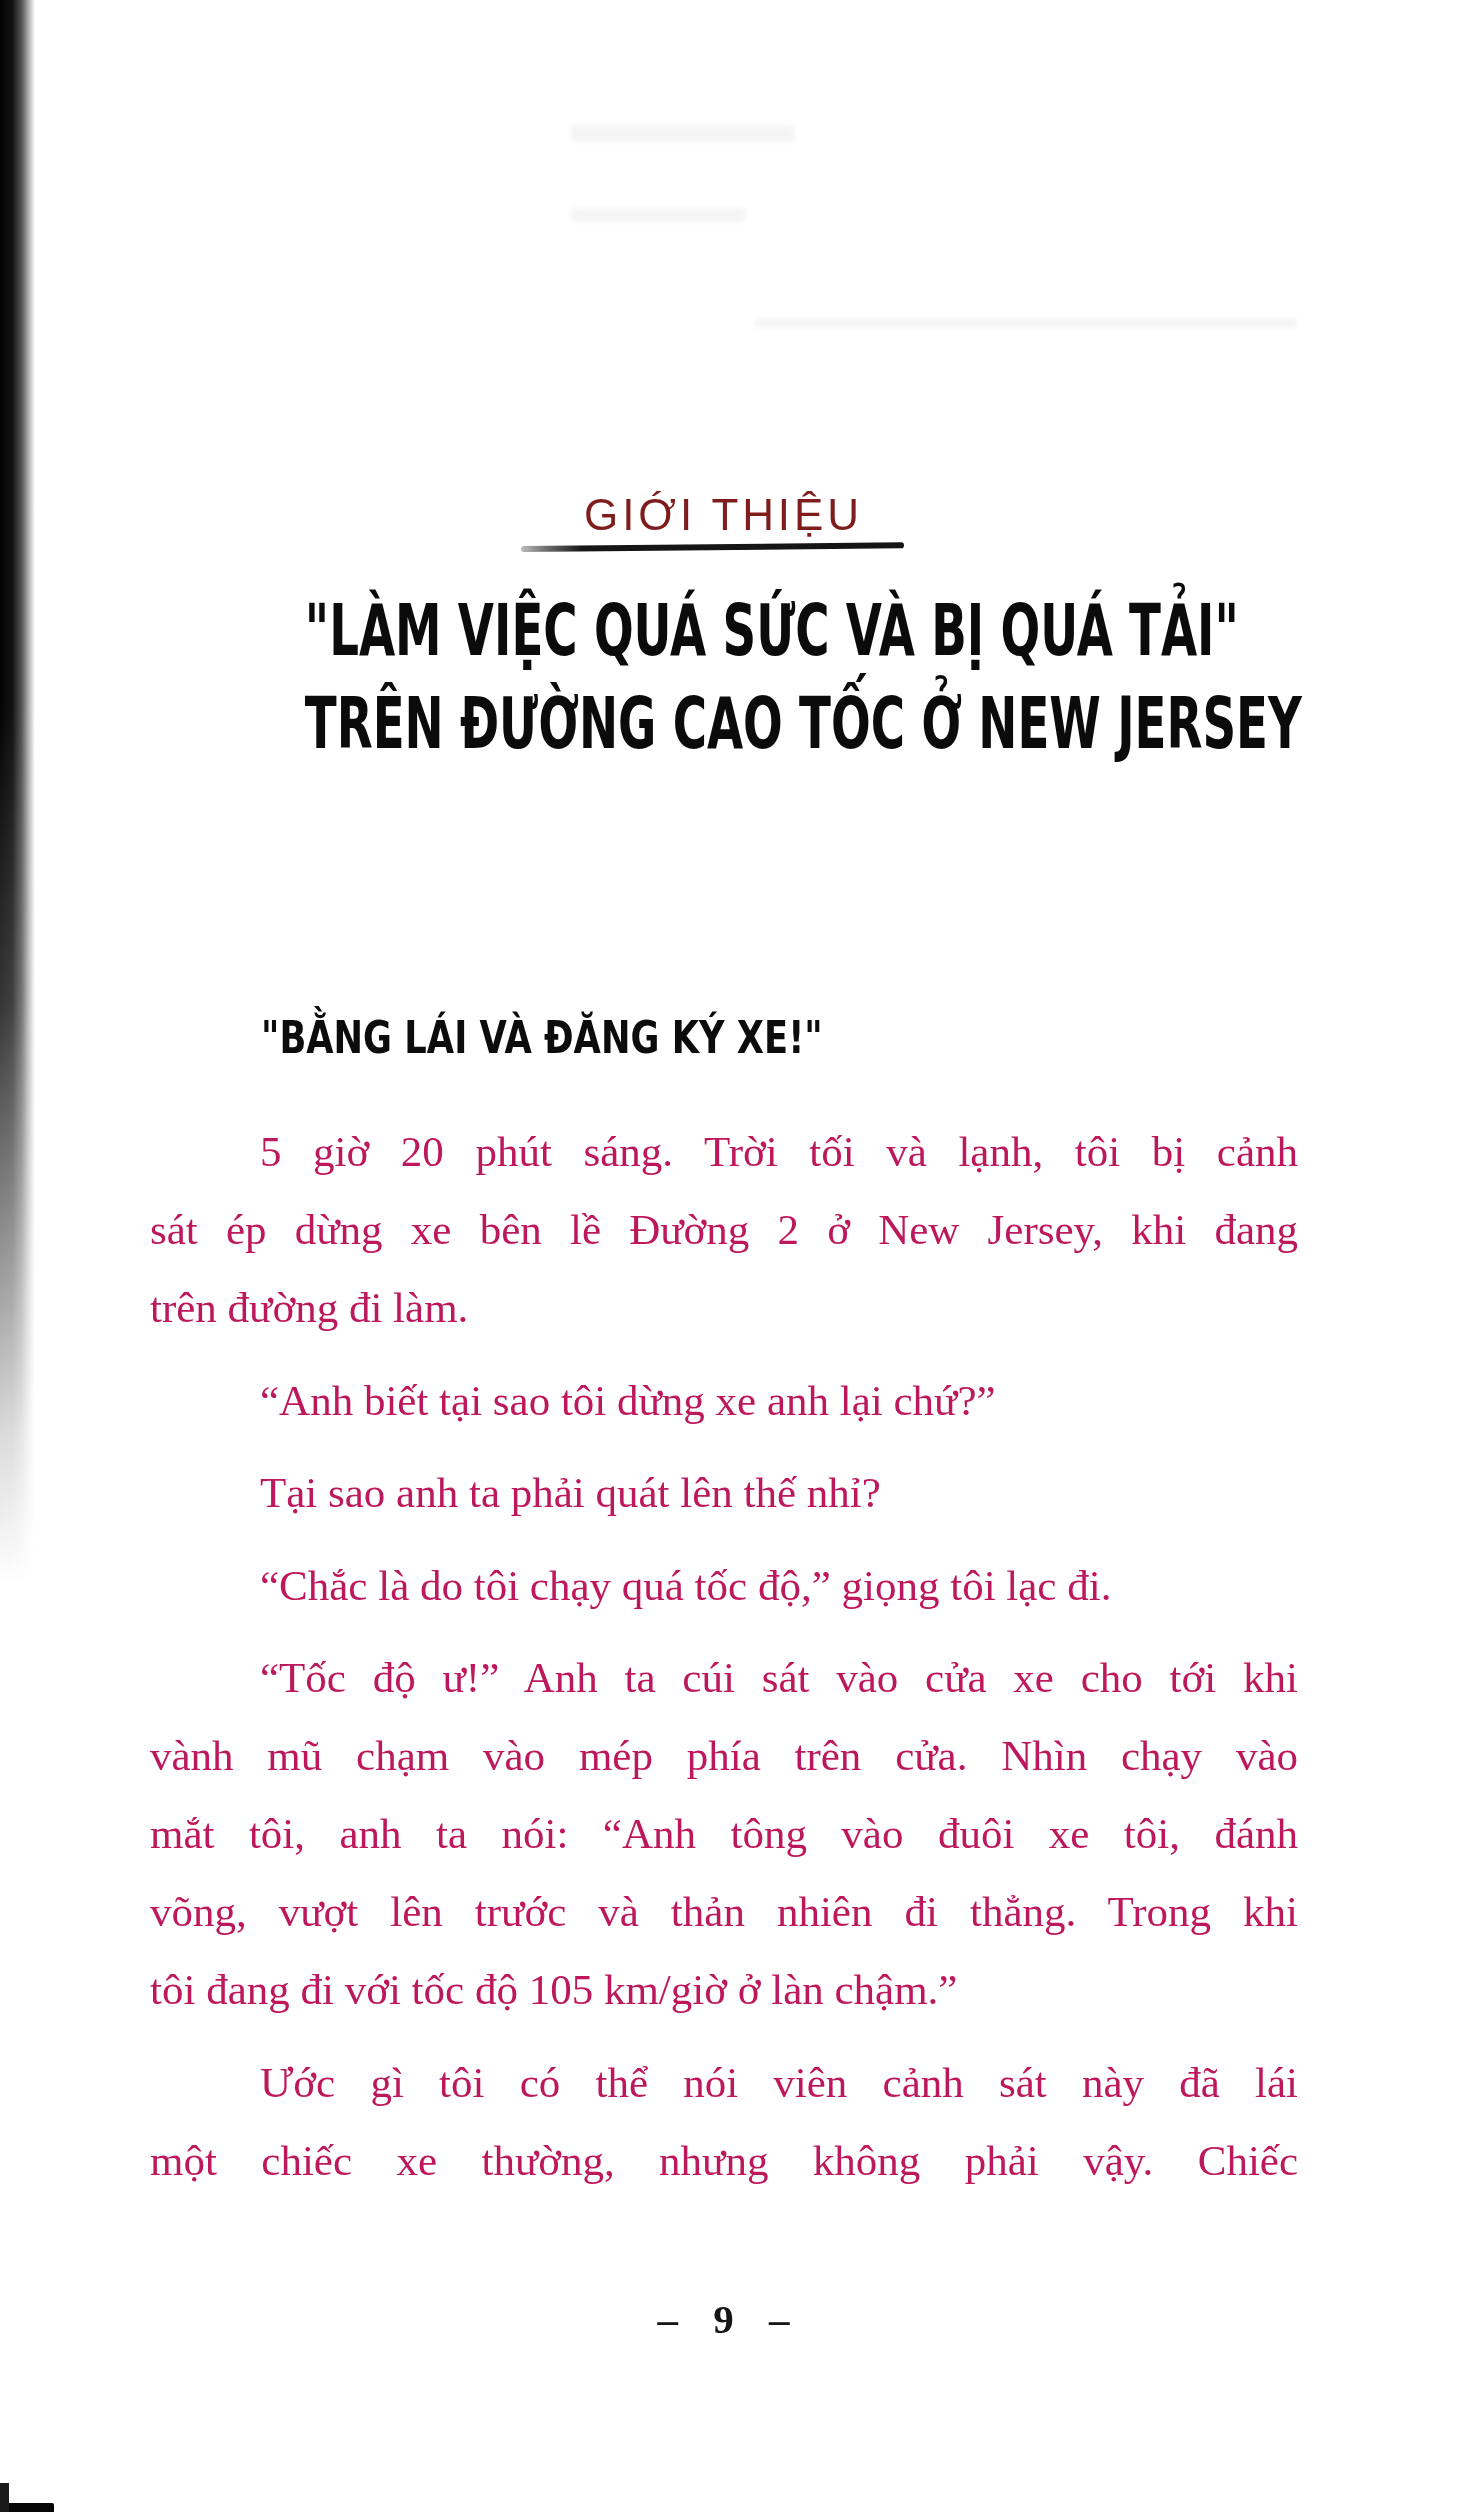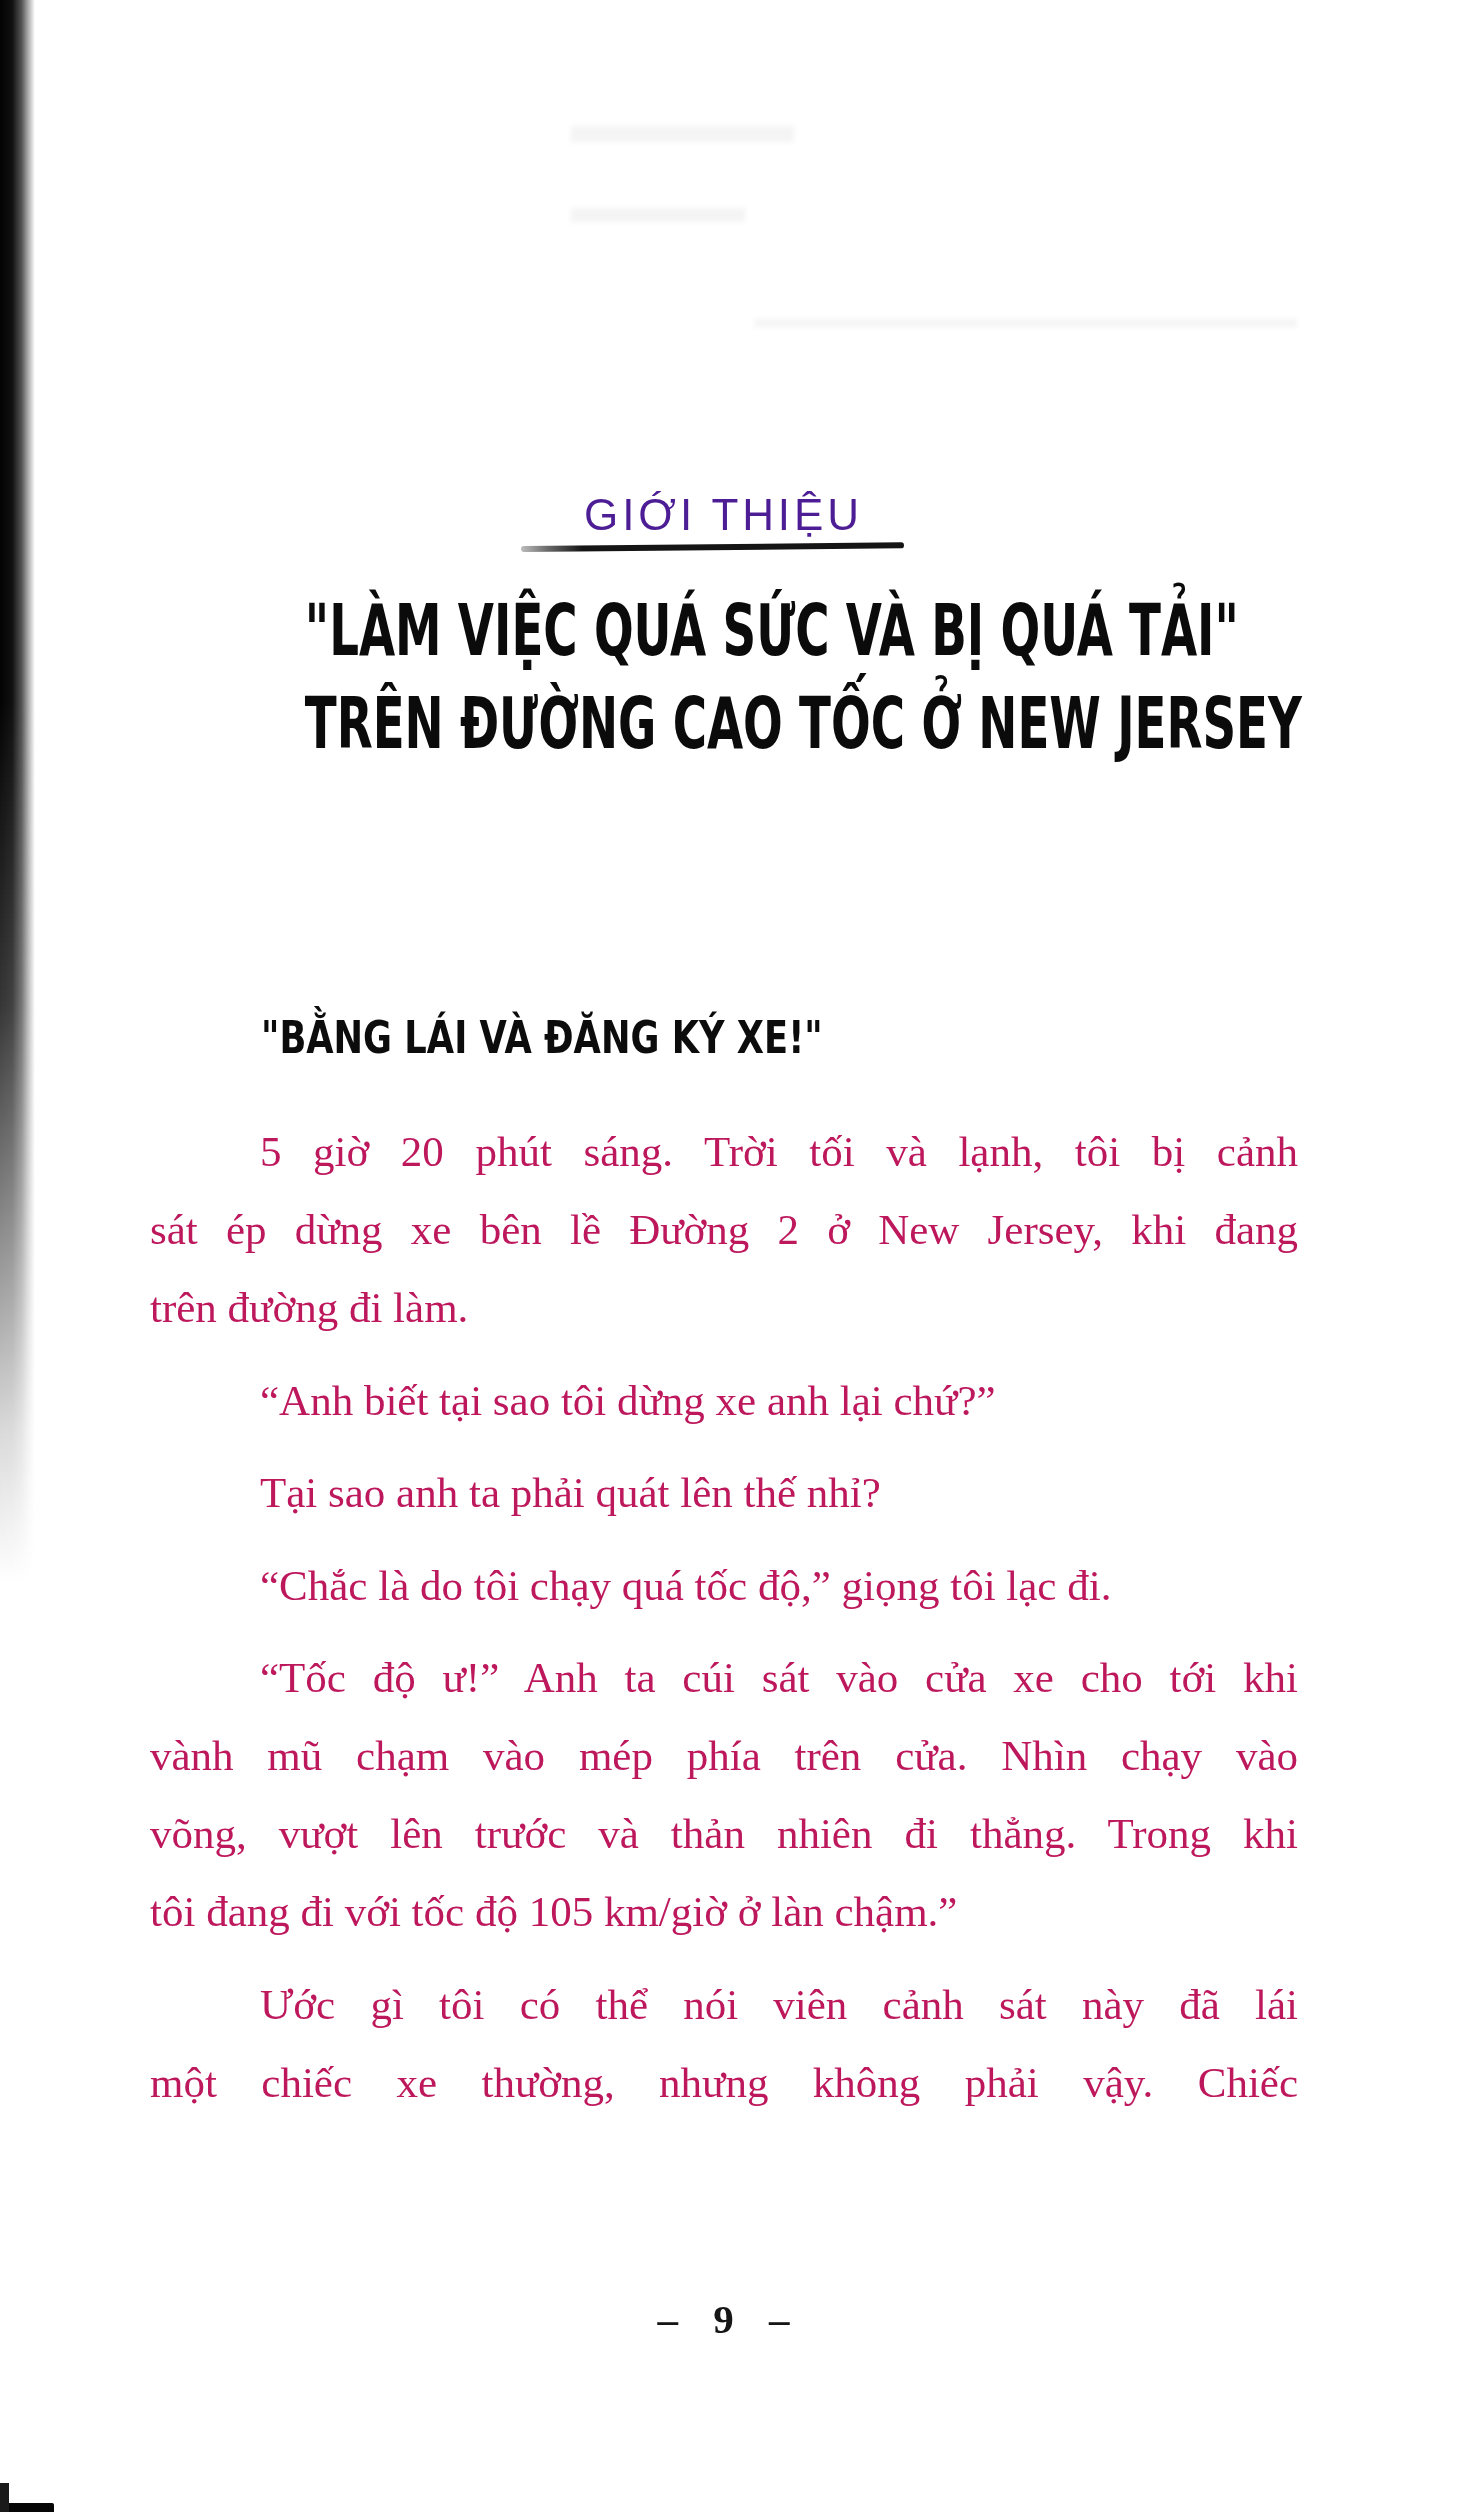--- a/index.html
+++ b/index.html
@@ -32,21 +32,21 @@
   .ghost { position:absolute; background:#9a9a9a; opacity:.10; filter:blur(2.9px); }
   .ghost.g1 { left:571px; top:126px;  width:223px; height:15.5px; }
   .ghost.g2 { left:571px; top:208px;  width:174px; height:13.5px; }
   .ghost.g3 { left:755px; top:319px;  width:542px; height:7.7px;  }
 
   
   .chapter {
     position:absolute; left:150px; top:490px; width:1147px;
     text-align:center;
     font-family:"Liberation Sans","DejaVu Sans",sans-serif;
-    font-size:44px; font-weight:400; letter-spacing:3.9px; color:#4c1d95;
+    font-size:44px; font-weight:400; letter-spacing:3.9px; color:#7f1d1d;
     white-space:nowrap;
   }
   .chapter-rule {
     position:absolute; left:521px; top:546px; width:383px; height:5.8px;
     background:linear-gradient(to right,#bdbdbd 0%,#6a6a6a 7%,#151515 16%,#151515 100%);
     transform:rotate(-0.55deg); transform-origin:left center;
     border-radius:2.9px;
   }
 
   
@@ -114,20 +114,21 @@
 
   <div class="body" id="body-lines">
       <div class="line ind">5 giờ 20 phút sáng. Trời tối và lạnh, tôi bị cảnh</div>
       <div class="line">sát ép dừng xe bên lề Đường 2 ở New Jersey, khi đang</div>
       <div class="line noj">trên đường đi làm.</div>
       <div class="line ind gap noj">“Anh biết tại sao tôi dừng xe anh lại chứ?”</div>
       <div class="line ind gap it noj">Tại sao anh ta phải quát lên thế nhỉ?</div>
       <div class="line ind gap noj">“Chắc là do tôi chạy quá tốc độ,” giọng tôi lạc đi.</div>
       <div class="line ind gap">“Tốc độ ư!” Anh ta cúi sát vào cửa xe cho tới khi</div>
       <div class="line">vành mũ chạm vào mép phía trên cửa. Nhìn chạy vào</div>
+      <div class="line">mắt tôi, anh ta nói: “Anh tông vào đuôi xe tôi, đánh</div>
       <div class="line">võng, vượt lên trước và thản nhiên đi thẳng. Trong khi</div>
       <div class="line noj">tôi đang đi với tốc độ 105 km/giờ ở làn chậm.”</div>
       <div class="line ind gap">Ước gì tôi có thể nói viên cảnh sát này đã lái</div>
       <div class="line">một chiếc xe thường, nhưng không phải vậy. Chiếc</div>
     </div>
 
   <div class="pageno">– 9 –</div>
 
 </div>
 

